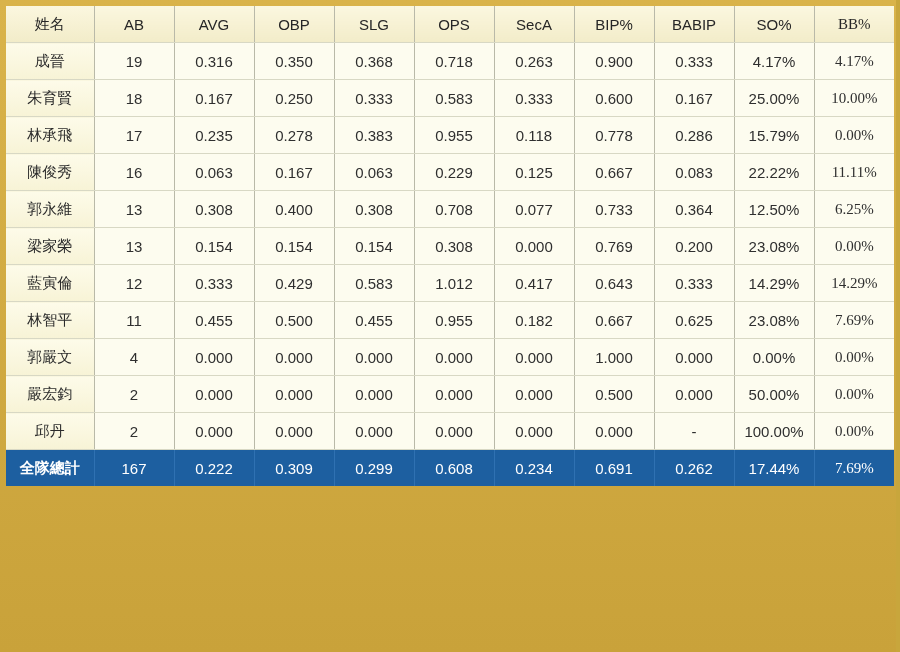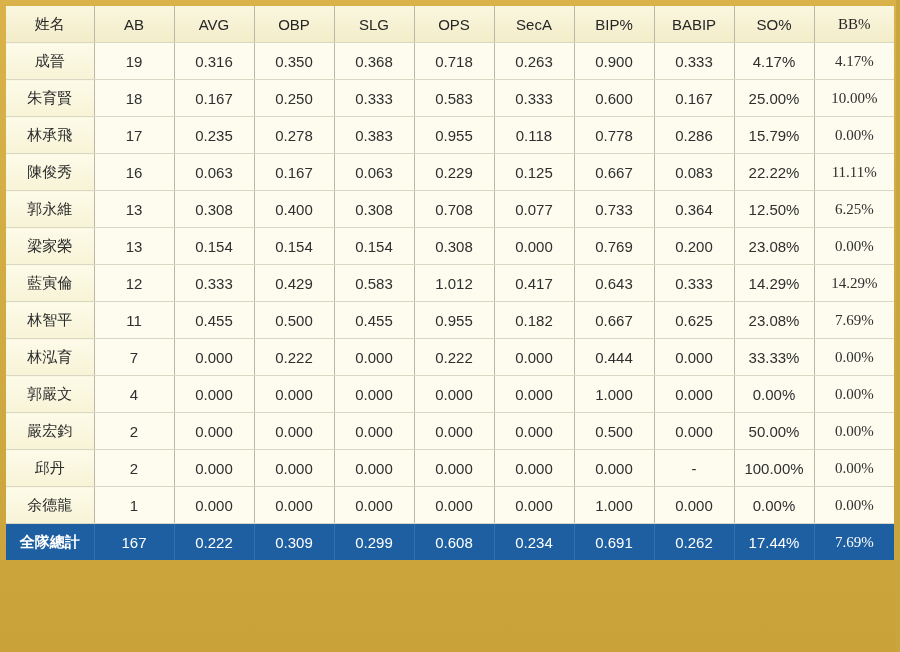--- a/index.html
+++ b/index.html
@@ -215,33 +215,20 @@
         <td>0.500</td>
         <td>0.455</td>
         <td>0.955</td>
         <td>0.182</td>
         <td>0.667</td>
         <td>0.625</td>
         <td>23.08%</td>
         <td>7.69%</td>
       </tr>
       <tr>
-        <td class="name-cell">林泓育</td>
-        <td class="ab-cell">7</td>
-        <td>0.000</td>
-        <td>0.222</td>
-        <td>0.000</td>
-        <td>0.222</td>
-        <td>0.000</td>
-        <td>0.444</td>
-        <td>0.000</td>
-        <td>33.33%</td>
-        <td>0.00%</td>
-      </tr>
-      <tr>
         <td class="name-cell">郭嚴文</td>
         <td class="ab-cell">4</td>
         <td>0.000</td>
         <td>0.000</td>
         <td>0.000</td>
         <td>0.000</td>
         <td>0.000</td>
         <td>1.000</td>
         <td>0.000</td>
         <td>0.00%</td>
@@ -264,33 +251,20 @@
         <td class="name-cell">邱丹</td>
         <td class="ab-cell">2</td>
         <td>0.000</td>
         <td>0.000</td>
         <td>0.000</td>
         <td>0.000</td>
         <td>0.000</td>
         <td>0.000</td>
         <td>-</td>
         <td>100.00%</td>
-        <td>0.00%</td>
-      </tr>
-      <tr>
-        <td class="name-cell">余德龍</td>
-        <td class="ab-cell">1</td>
-        <td>0.000</td>
-        <td>0.000</td>
-        <td>0.000</td>
-        <td>0.000</td>
-        <td>0.000</td>
-        <td>1.000</td>
-        <td>0.000</td>
-        <td>0.00%</td>
         <td>0.00%</td>
       </tr>
       <tr class="total">
         <td class="name-cell">全隊總計</td>
         <td>167</td>
         <td>0.222</td>
         <td>0.309</td>
         <td>0.299</td>
         <td>0.608</td>
         <td>0.234</td>

